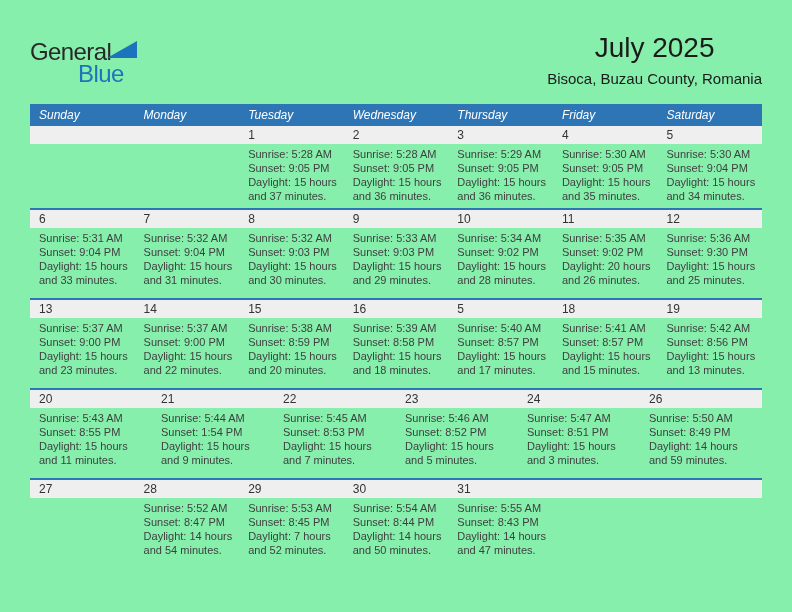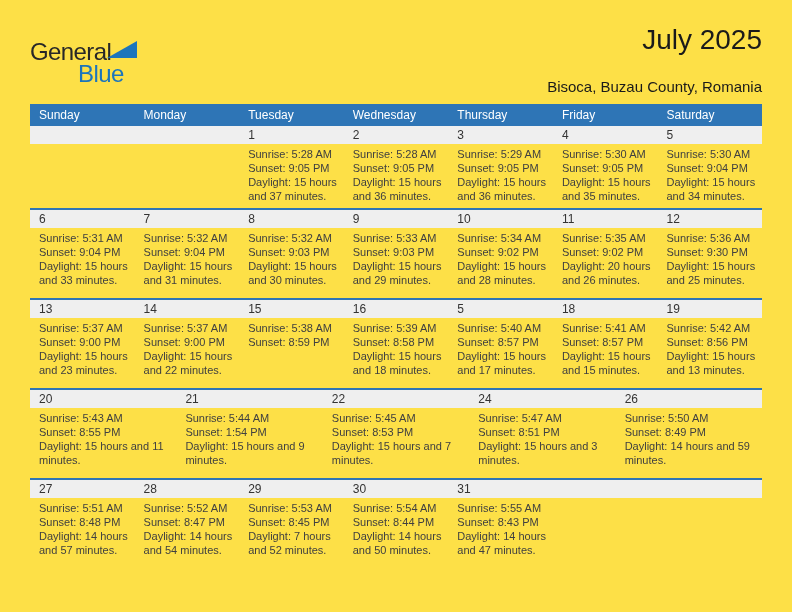--- a/index.html
+++ b/index.html
@@ -1,33 +1,33 @@
 <!DOCTYPE html>
 <html><head>
 <meta charset="utf-8">
 <style>
   html,body{margin:0;padding:0;background:#fff;}
-  .page{position:relative;width:792px;height:612px;background:#fde047;
+  .page{position:relative;width:792px;height:612px;background:#86efac;
         font-family:"Liberation Sans",sans-serif;overflow:hidden;}
 
   
   .logo{position:absolute;left:30px;top:38px;width:130px;height:52px;}
   .logo-general{position:absolute;left:0;top:0;font-size:24px;color:#282828;letter-spacing:-0.6px;}
   .logo-tri{position:absolute;left:77px;top:3px;width:30px;height:17px;background:#1C75BC;
             clip-path:polygon(0 100%,100% 0,100% 100%);}
   .logo-blue{position:absolute;left:48px;top:22px;font-size:24px;color:#1C75BC;letter-spacing:-0.6px;}
 
   
-  .title-block{position:absolute;right:30px;top:24px;text-align:right;}
+  .title-block{position:absolute;right:30px;top:32px;text-align:center;}
   .page-title{font-size:28px;color:#1a1a1a;}
-  .page-subtitle{font-size:15px;color:#1a1a1a;margin-top:22px;}
+  .page-subtitle{font-size:15px;color:#1a1a1a;margin-top:6px;}
 
   
   .calendar{position:absolute;left:30px;top:104px;width:732px;}
-  .weekday-row{display:flex;height:22px;background:#2E75B6;}
+  .weekday-row{display:flex;height:22px;background:#2E75B6;font-style:italic;}
   .weekday-cell{flex:1;box-sizing:border-box;color:#ffffff;font-size:12px;line-height:22px;padding-left:9px;
                 white-space:nowrap;overflow:hidden;}
   .week-row{display:flex;height:90px;box-sizing:border-box;border-top:2px solid #2E75B6;}
   .week-row.first{border-top:none;height:82px;}
   .day-cell{flex:1;box-sizing:border-box;overflow:hidden;}
   .num-band{height:18px;background:#EFEFEF;font-size:12px;line-height:18px;padding-left:9px;color:#333333;}
   .cell-body{padding:3px 5px 0 9px;font-size:11px;line-height:14px;color:#404040;}
   .cell-body p{margin:0;}
 </style>
 </head>
@@ -178,20 +178,21 @@
               <p>Sunrise: 5:37 AM</p>
               <p>Sunset: 9:00 PM</p>
               <p>Daylight: 15 hours and 22 minutes.</p>
             </div>
           </div>
           <div class="day-cell">
             <div class="num-band">15</div>
             <div class="cell-body">
               <p>Sunrise: 5:38 AM</p>
               <p>Sunset: 8:59 PM</p>
+              <p>Daylight: 15 hours and 20 minutes.</p>
             </div>
           </div>
           <div class="day-cell">
             <div class="num-band">16</div>
             <div class="cell-body">
               <p>Sunrise: 5:39 AM</p>
               <p>Sunset: 8:58 PM</p>
               <p>Daylight: 15 hours and 18 minutes.</p>
             </div>
           </div>
@@ -239,44 +240,47 @@
           </div>
           <div class="day-cell">
             <div class="num-band">22</div>
             <div class="cell-body">
               <p>Sunrise: 5:45 AM</p>
               <p>Sunset: 8:53 PM</p>
               <p>Daylight: 15 hours and 7 minutes.</p>
             </div>
           </div>
           <div class="day-cell">
+            <div class="num-band">23</div>
+            <div class="cell-body">
+              <p>Sunrise: 5:46 AM</p>
+              <p>Sunset: 8:52 PM</p>
+              <p>Daylight: 15 hours and 5 minutes.</p>
+            </div>
+          </div>
+          <div class="day-cell">
             <div class="num-band">24</div>
             <div class="cell-body">
               <p>Sunrise: 5:47 AM</p>
               <p>Sunset: 8:51 PM</p>
               <p>Daylight: 15 hours and 3 minutes.</p>
             </div>
           </div>
           <div class="day-cell">
             <div class="num-band">26</div>
             <div class="cell-body">
               <p>Sunrise: 5:50 AM</p>
               <p>Sunset: 8:49 PM</p>
               <p>Daylight: 14 hours and 59 minutes.</p>
             </div>
           </div>
         </div>
         <div class="week-row">
           <div class="day-cell">
             <div class="num-band">27</div>
-            <div class="cell-body">
-              <p>Sunrise: 5:51 AM</p>
-              <p>Sunset: 8:48 PM</p>
-              <p>Daylight: 14 hours and 57 minutes.</p>
-            </div>
           </div>
           <div class="day-cell">
             <div class="num-band">28</div>
             <div class="cell-body">
               <p>Sunrise: 5:52 AM</p>
               <p>Sunset: 8:47 PM</p>
               <p>Daylight: 14 hours and 54 minutes.</p>
             </div>
           </div>
           <div class="day-cell">

